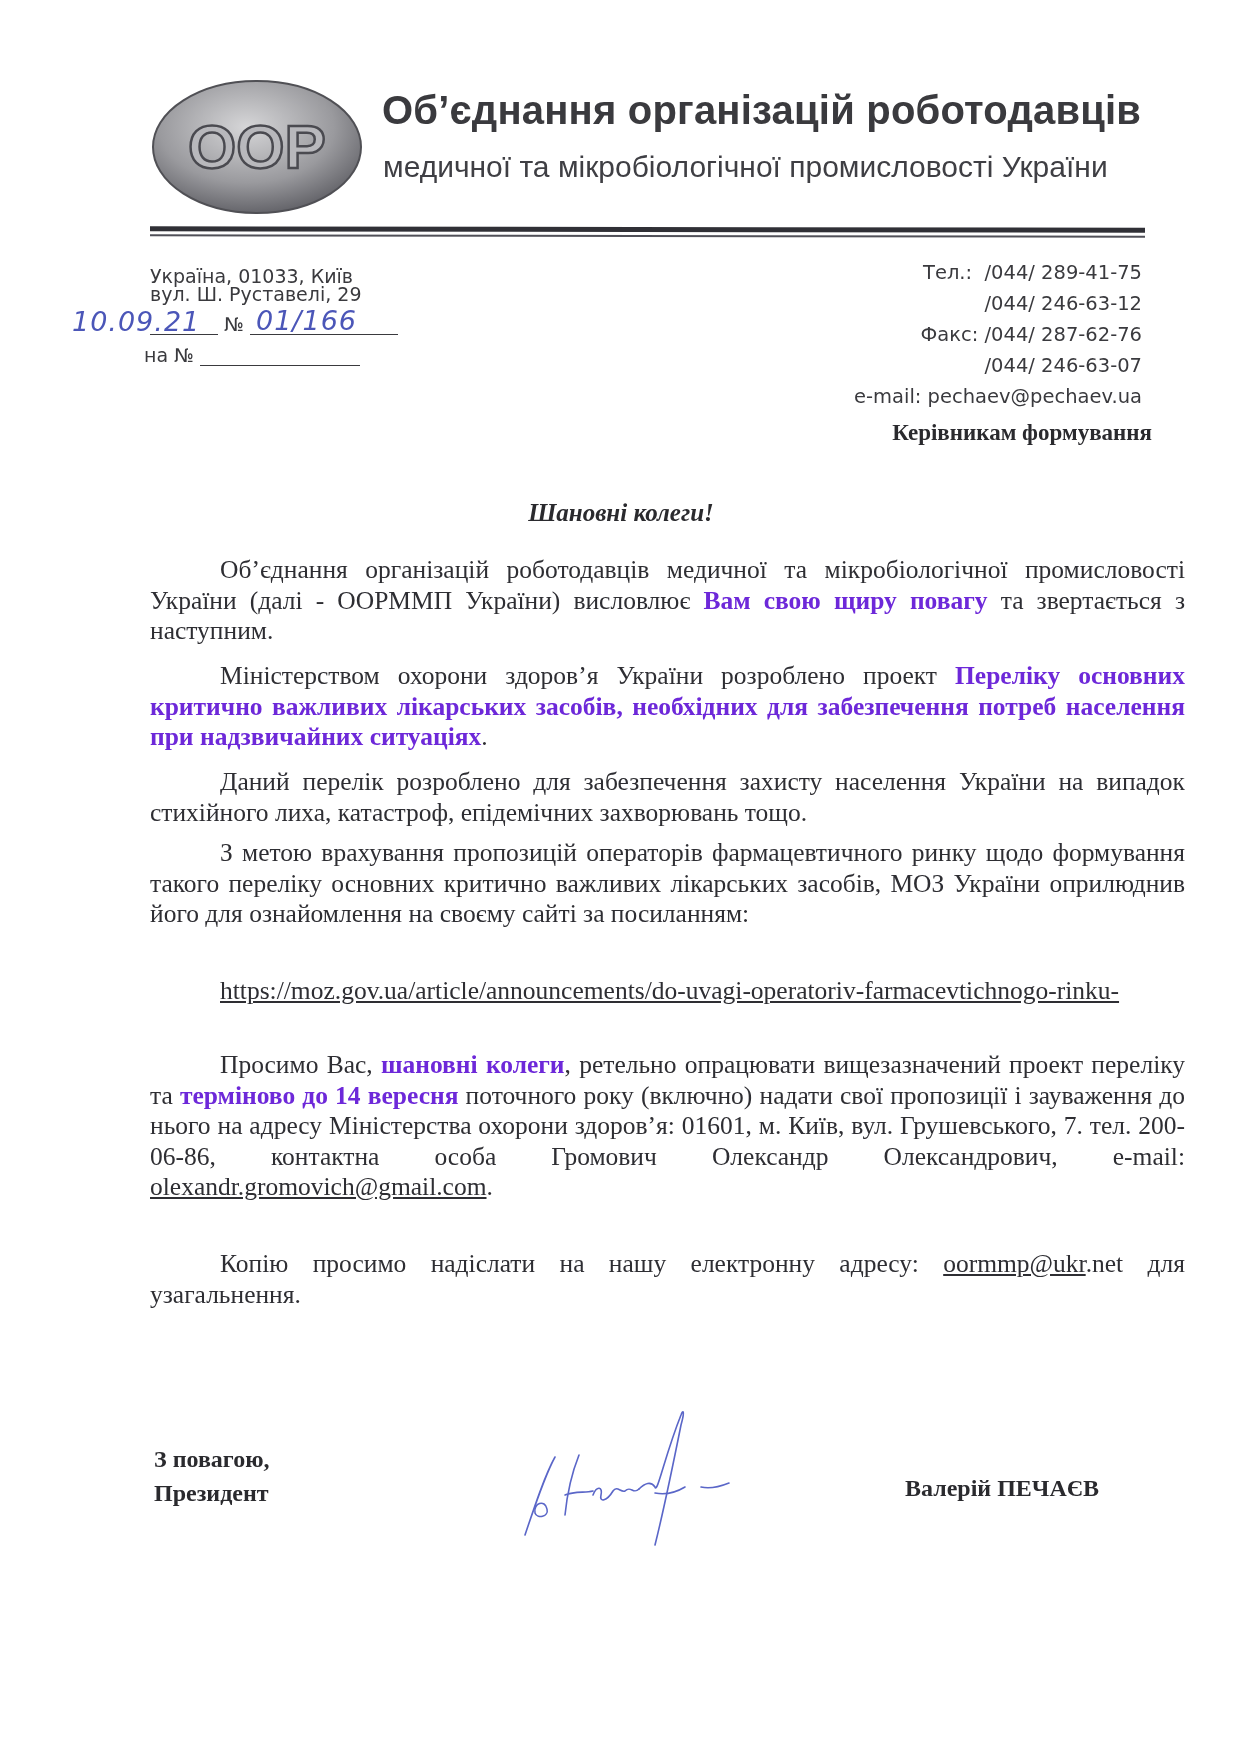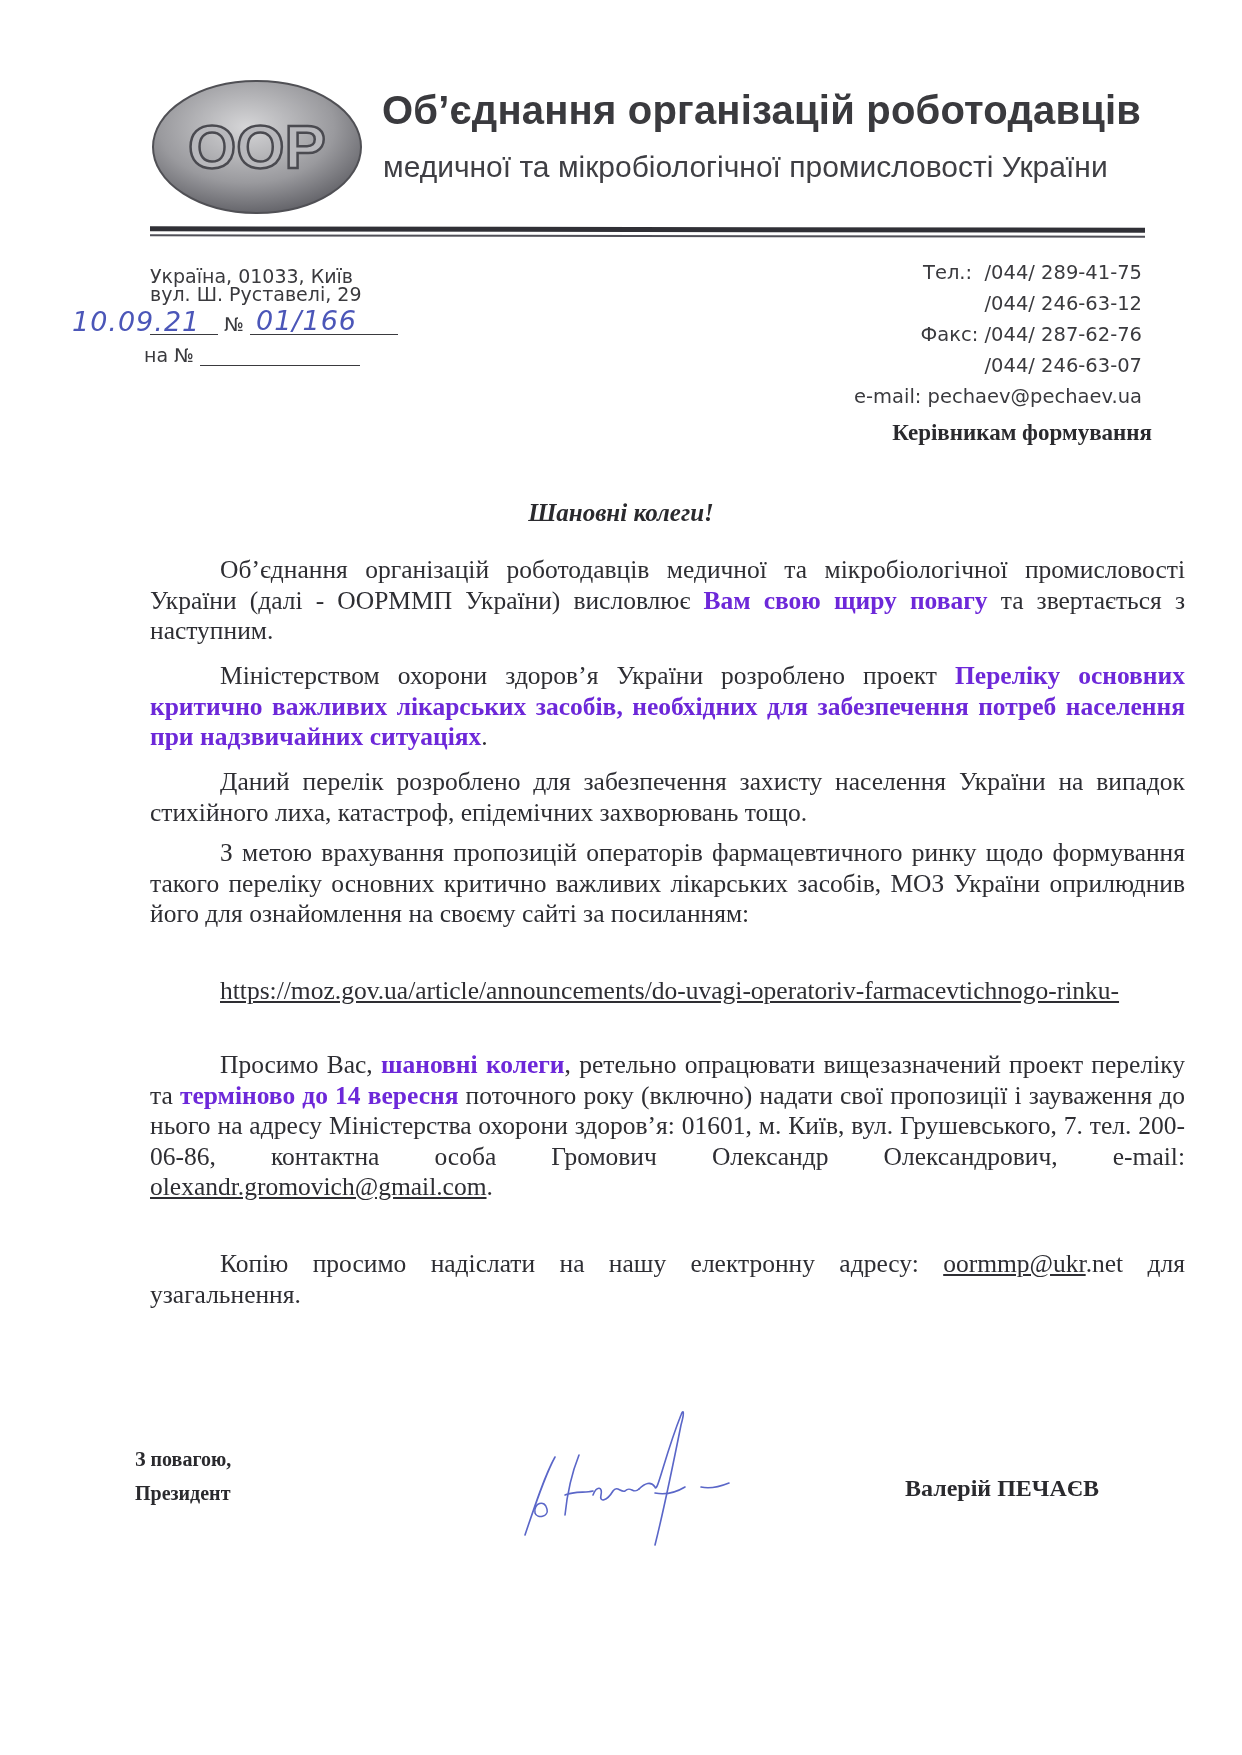--- a/index.html
+++ b/index.html
@@ -38,21 +38,21 @@
     .p1 { top: 555px; }
     .p2 { top: 661px; }
     .p3 { top: 767px; }
     .p4 { top: 838px; }
     .p5 { top: 976px; }
     .p6 { top: 1050px; }
     .p7 { top: 1249px; }
     .link-para { text-indent: 70px; text-align: left; word-break: break-all; }
 
     
-    .closing { left: 135px; top: 1442px; font-family: "Liberation Serif", serif; font-weight: 700; font-size: 20px; line-height: 34px; color: #2a2a2e; }
+    .closing { left: 154px; top: 1442px; font-family: "Liberation Serif", serif; font-weight: 700; font-size: 24px; line-height: 34px; color: #2a2a2e; }
     .signer { left: 905px; top: 1475px; font-family: "Liberation Serif", serif; font-weight: 700; font-size: 24px; color: #2a2a2e; white-space: nowrap; }
     .signature { left: 505px; top: 1395px; width: 300px; height: 160px; }
   </style>
 </head>
 <body>
 
 <svg class="abs logo" viewBox="0 0 215 138">
   <defs>
     <radialGradient id="lg" cx="45%" cy="35%" r="70%">
       <stop offset="0%" stop-color="#d6d6d8"></stop>

